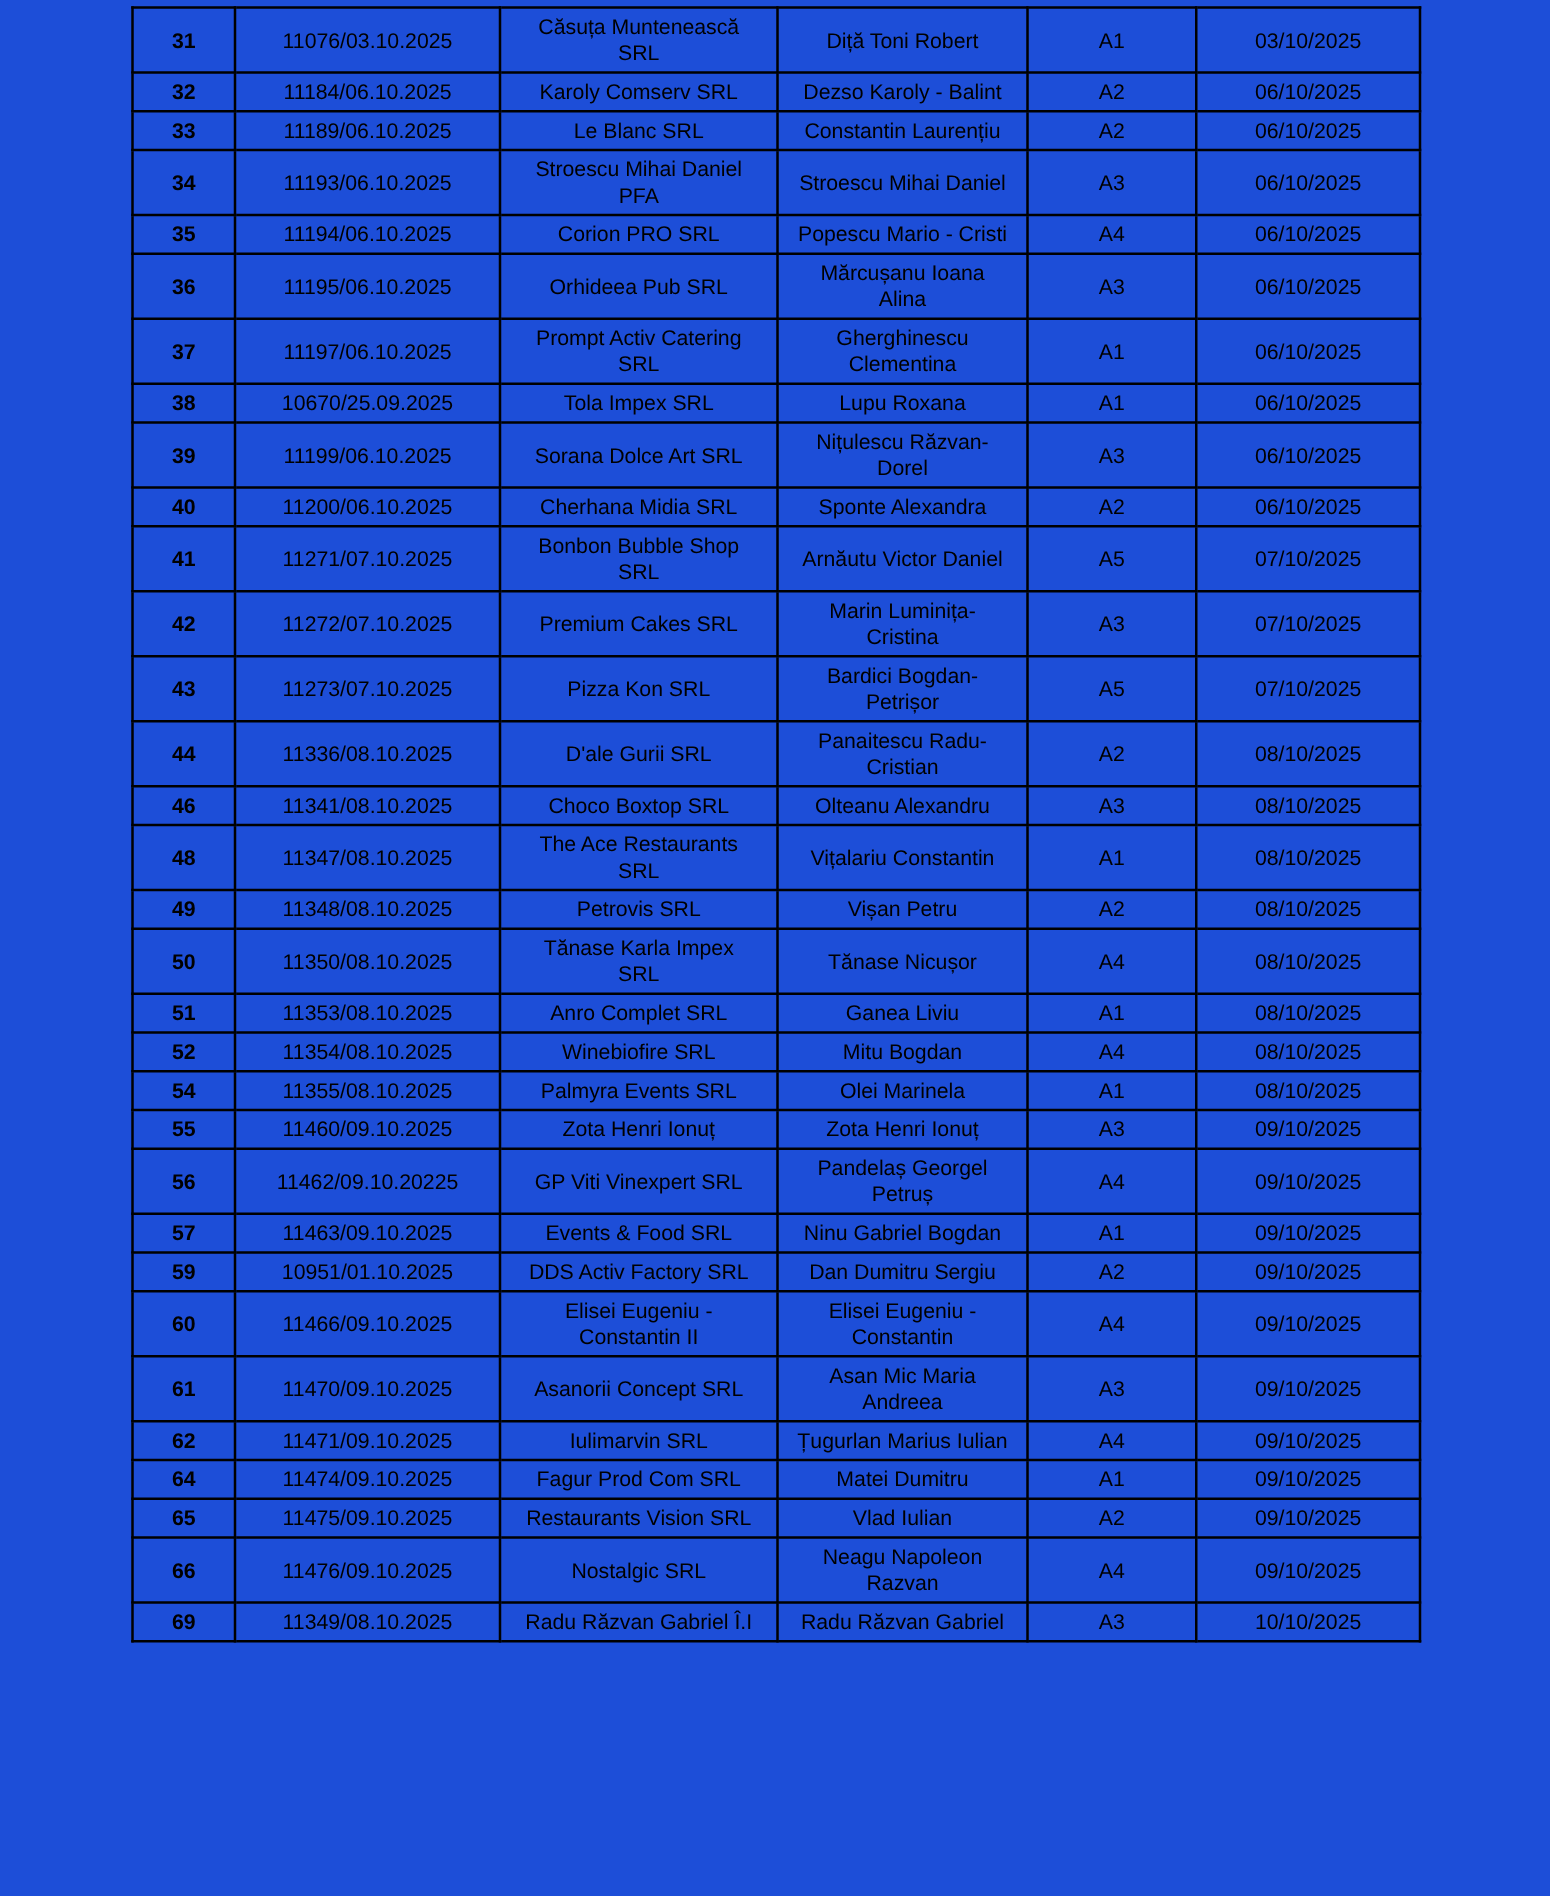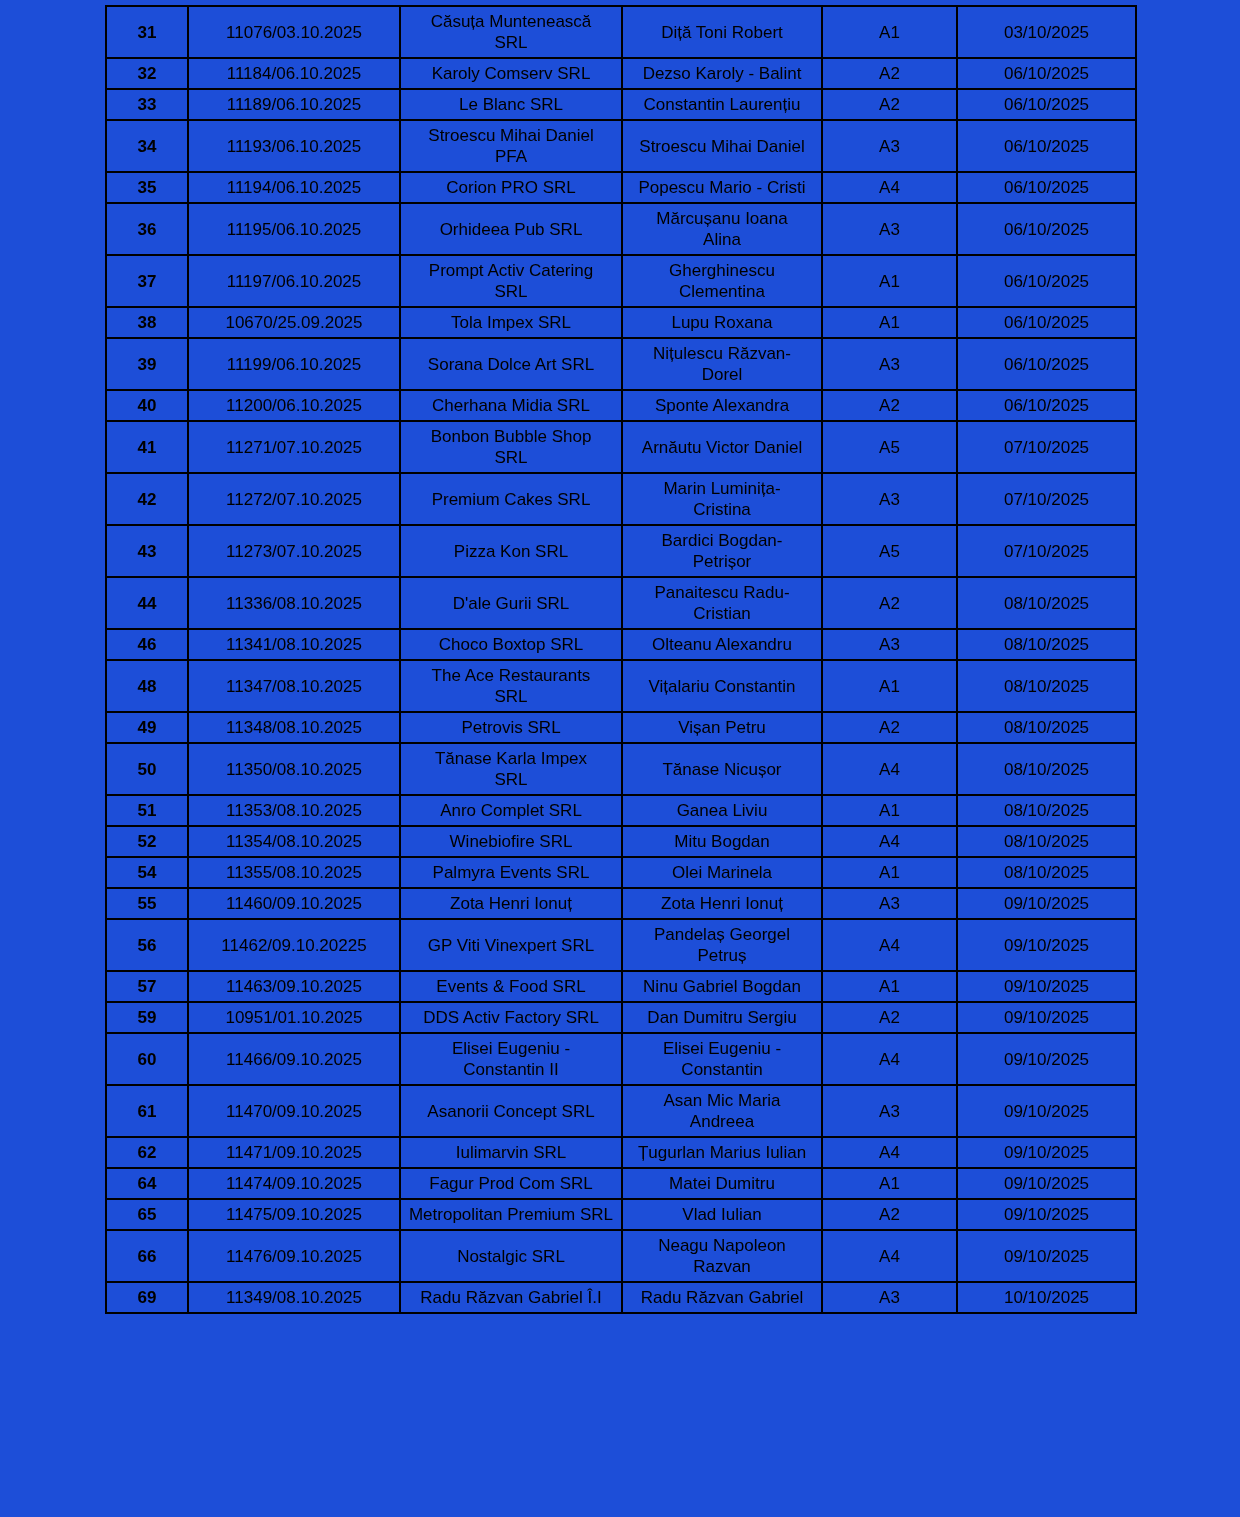--- a/index.html
+++ b/index.html
@@ -301,21 +301,21 @@
           <td class="c0">64</td>
           <td class="c1">11474/09.10.2025</td>
           <td class="c2">Fagur Prod Com SRL</td>
           <td class="c3">Matei Dumitru</td>
           <td class="c4">A1</td>
           <td class="c5">09/10/2025</td>
         </tr>
         <tr>
           <td class="c0">65</td>
           <td class="c1">11475/09.10.2025</td>
-          <td class="c2">Metropolitan Premium SRL</td>
+          <td class="c2">Restaurants Vision SRL</td>
           <td class="c3">Vlad Iulian</td>
           <td class="c4">A2</td>
           <td class="c5">09/10/2025</td>
         </tr>
         <tr>
           <td class="c0">66</td>
           <td class="c1">11476/09.10.2025</td>
           <td class="c2">Nostalgic SRL</td>
           <td class="c3">Neagu Napoleon
 Razvan</td>

